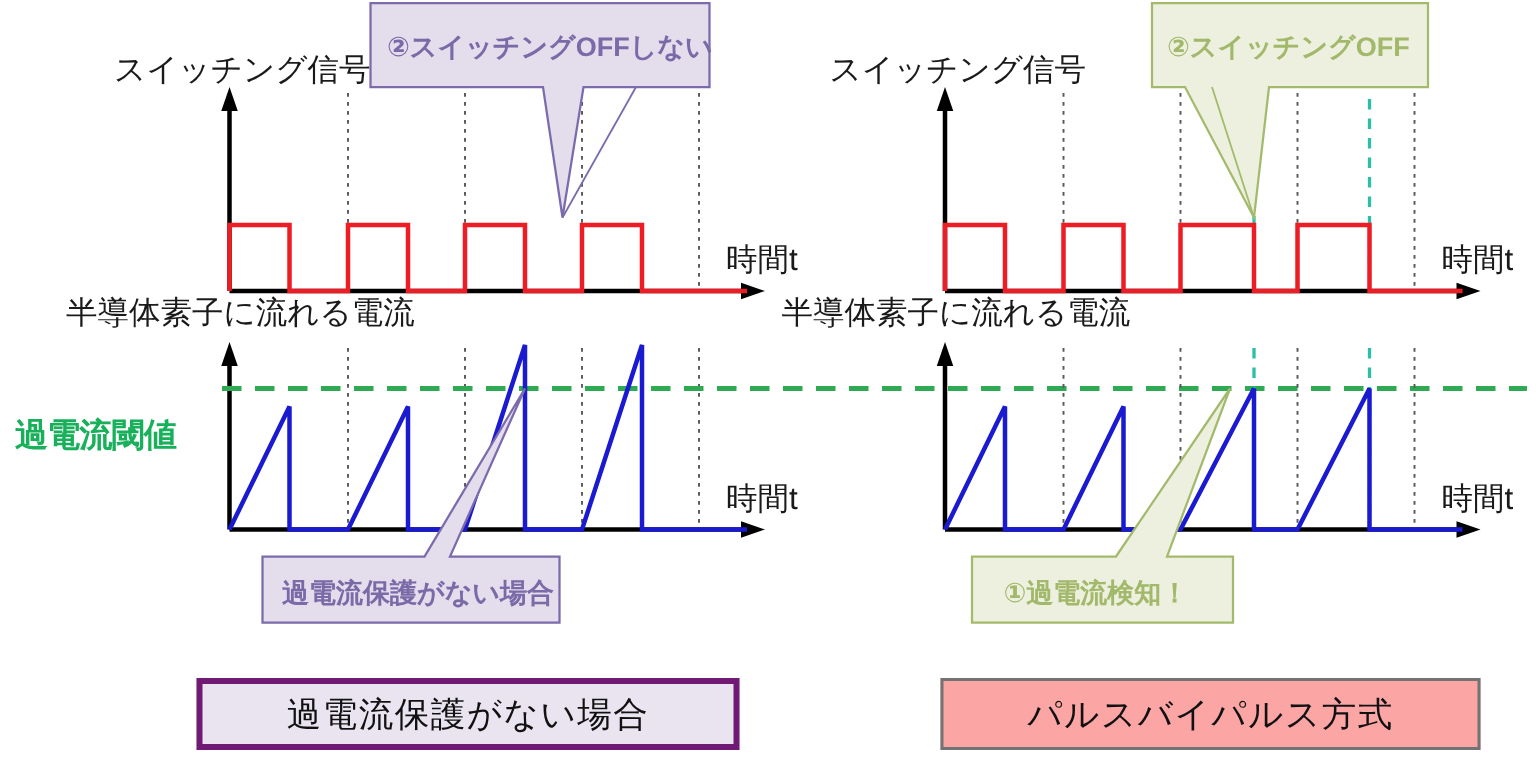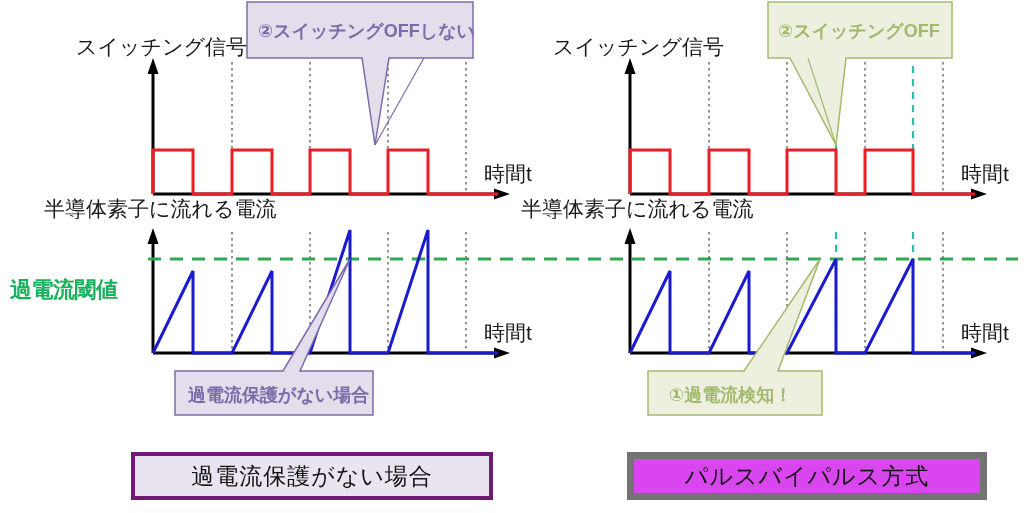--- a/index.html
+++ b/index.html
@@ -13,21 +13,21 @@
   .axis-label{font-size:21px;color:#1a1a1a;font-weight:400;}
   .time-label{font-size:21px;color:#1a1a1a;}
   .thresh-label{font-size:22px;color:#18b05a;font-weight:700;letter-spacing:-0.5px;margin-top:32px;}
   .callout-text{position:absolute;white-space:nowrap;font-size:18px;font-weight:700;}
   .callout-text.purple{color:#7b6aa8;}
   .callout-text.green{color:#a2b86a;}
   .caption{position:absolute;display:flex;align-items:center;justify-content:center;
            box-sizing:border-box;}
   .caption span{font-size:23px;color:#111;font-weight:400;letter-spacing:1px;}
   .cap-left{background:#e9e4f0;border:4px solid #701a75;}
-  .cap-right{background:#d946ef;border:7px solid #737373;}
+  .cap-right{background:#fca5a5;border:2px solid #737373;}
 </style>
 </head>
 <body>
 
 <div id="root">
 
   <svg class="layer" viewBox="0 0 1024 513">
 
     <g>
 

